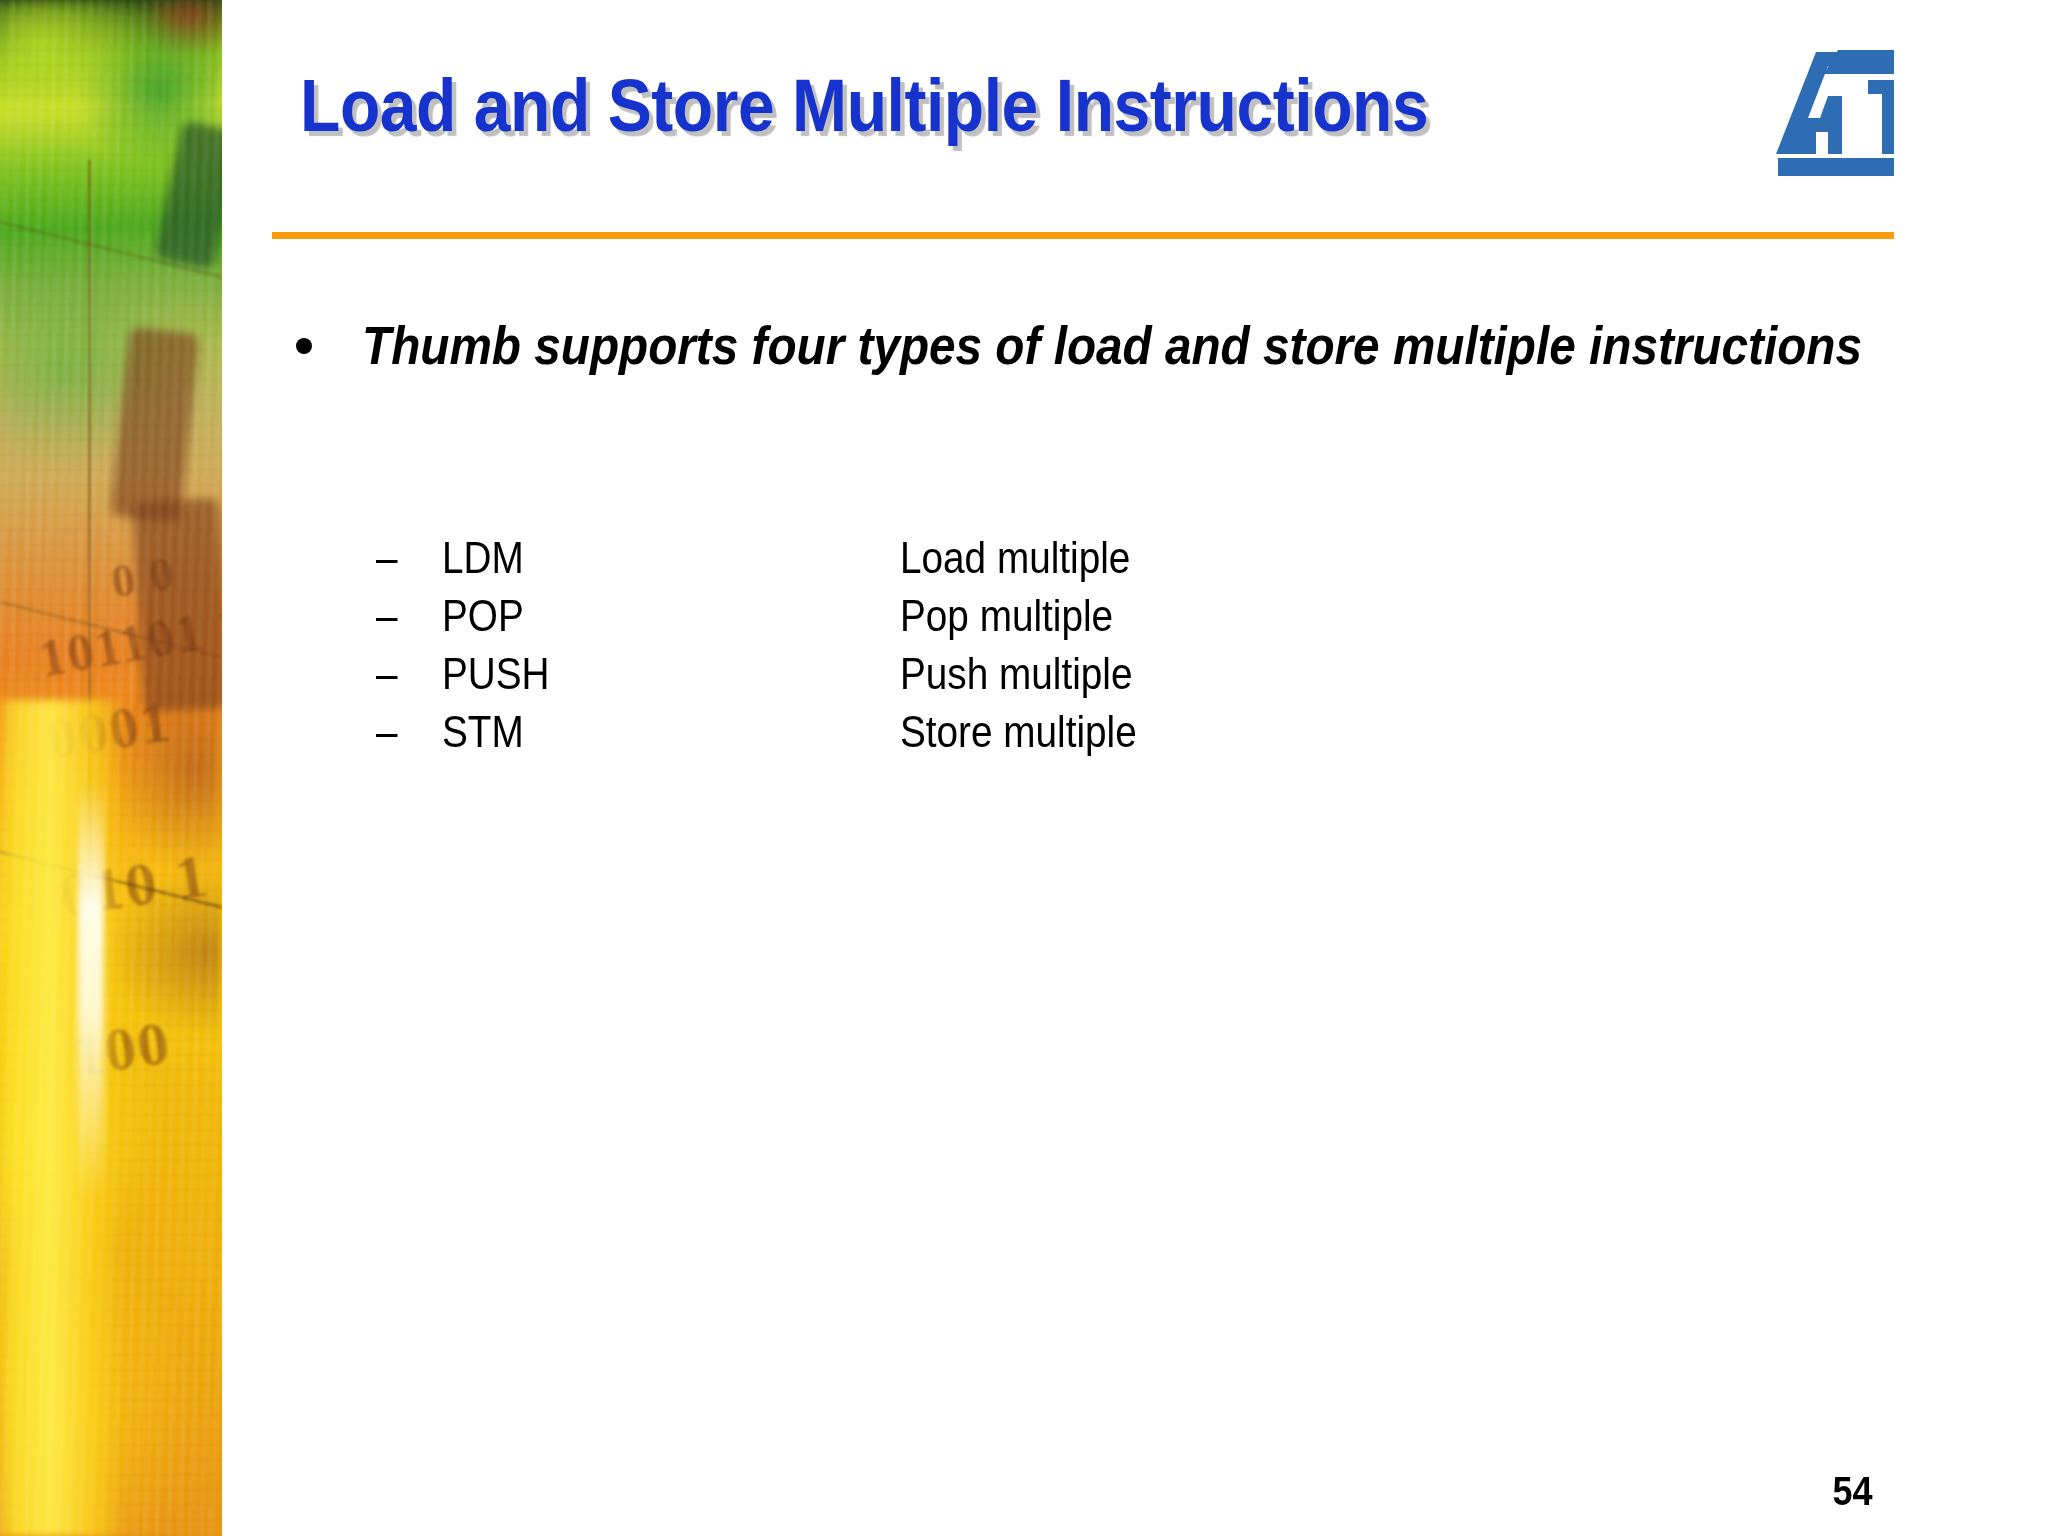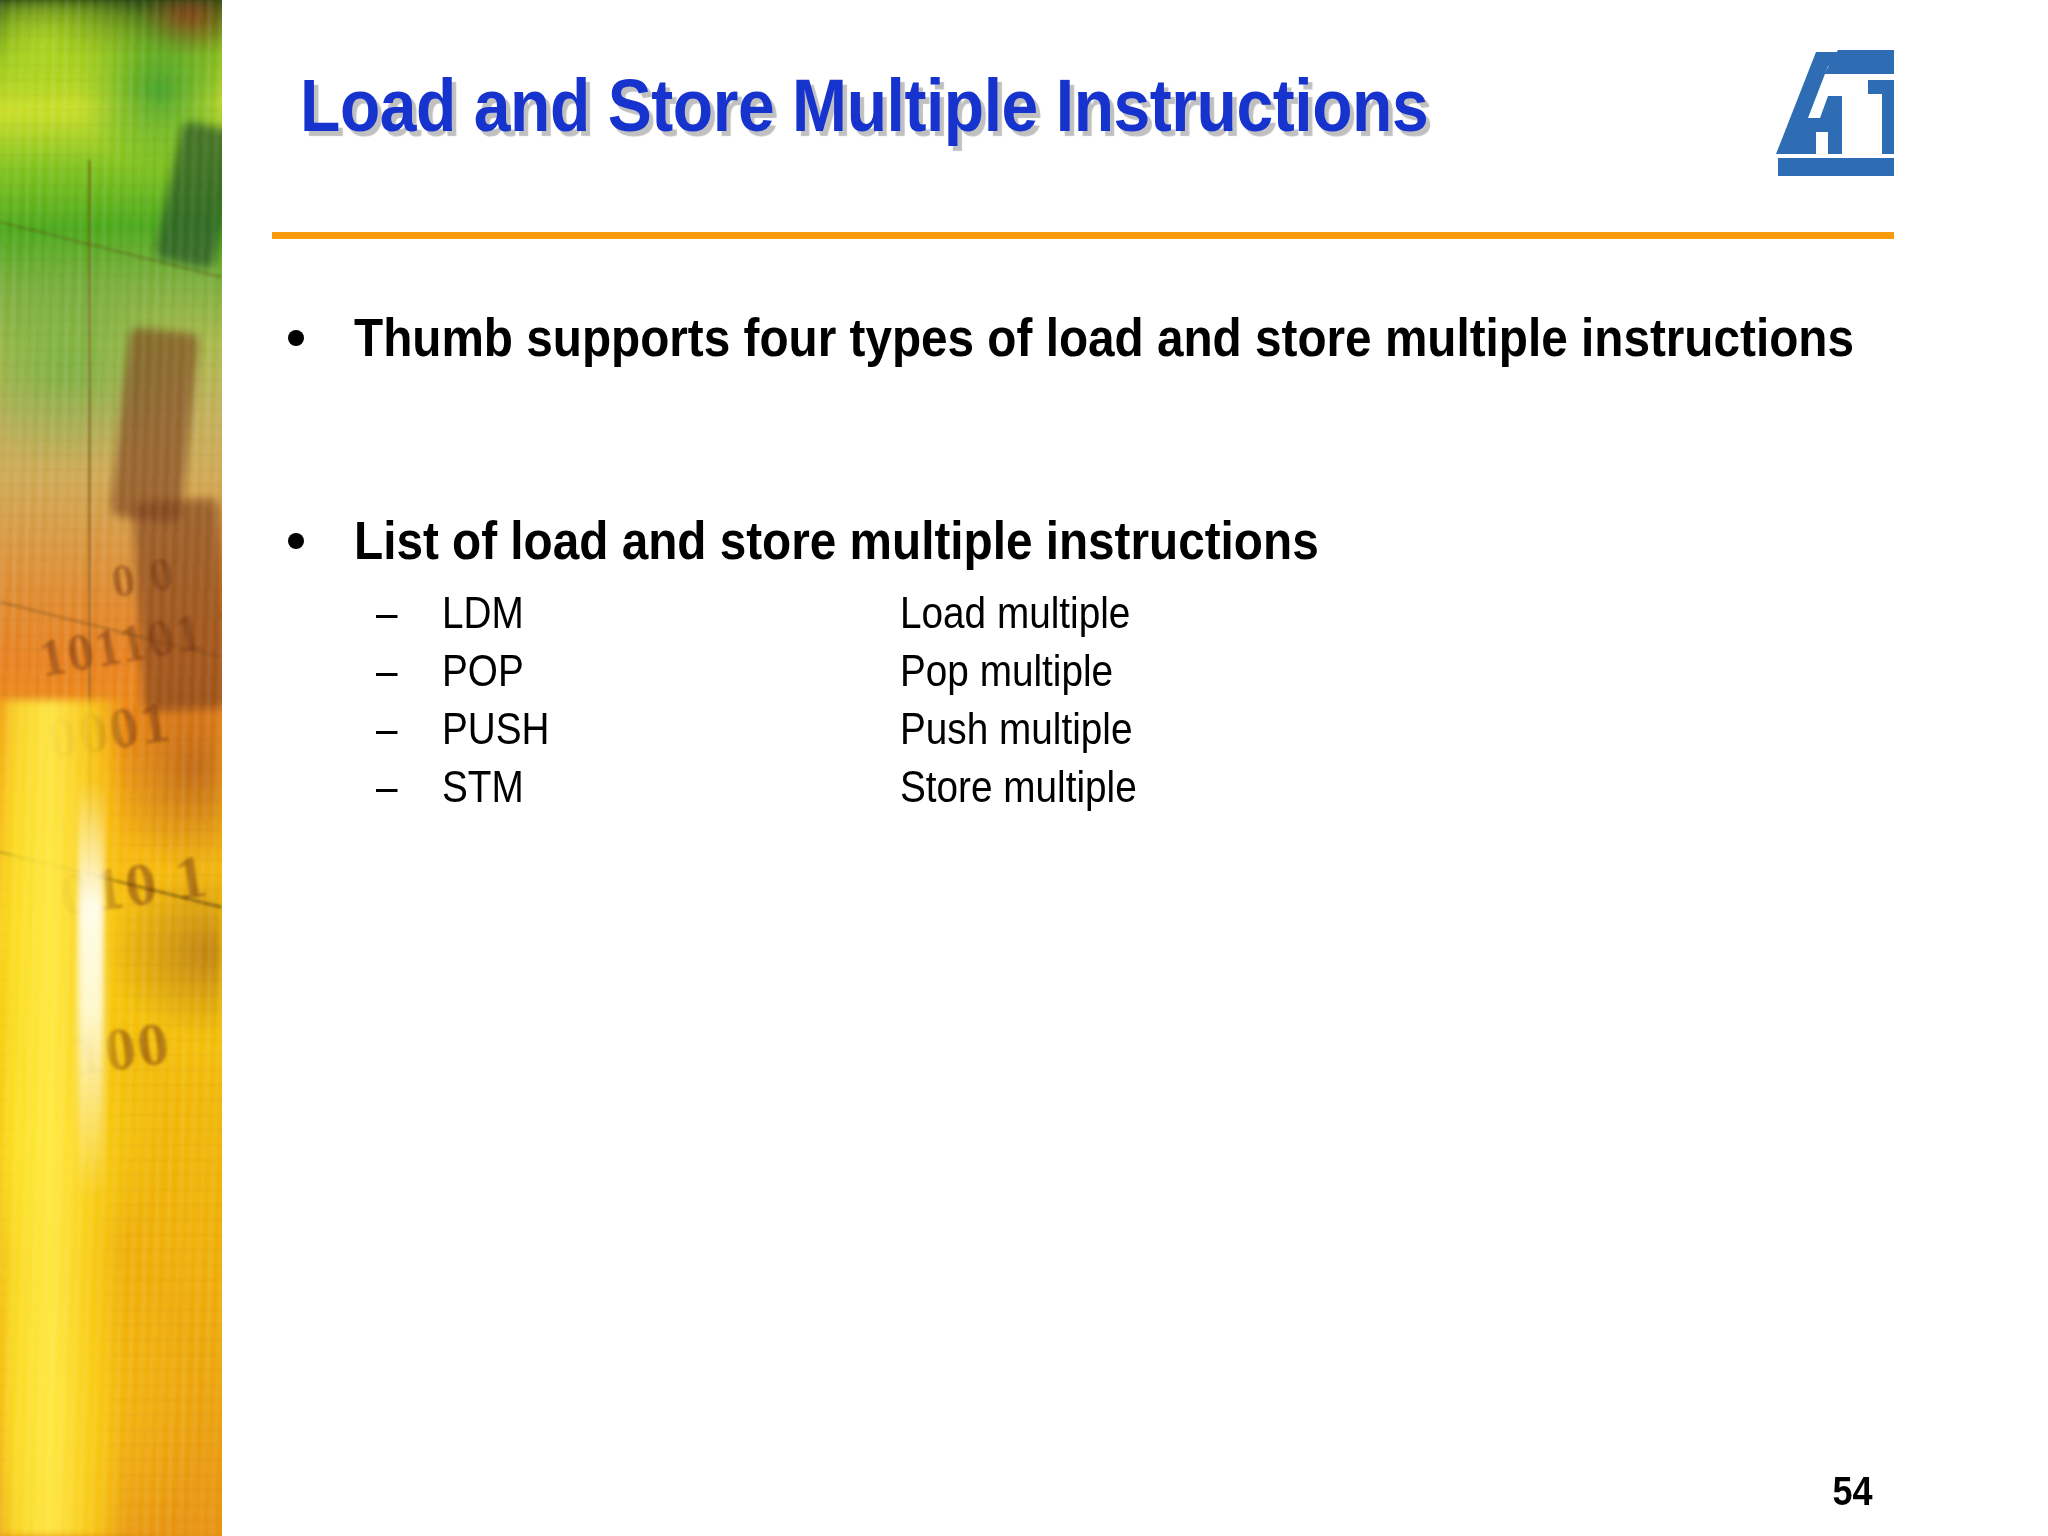--- a/index.html
+++ b/index.html
@@ -191,21 +191,22 @@
     position: absolute;
     left: 272px;
     top: 300px;
     width: 1760px;
   }
 
   .bullet-row {
     position: relative;
     display: block;
     padding-left: 78px;
-    margin: 4px;
+    margin: 12px;
+    font-style: italic;
   }
   .bullet-dot {
     position: absolute;
     left: 12px;
     top: 26px;
     width: 16px;
     height: 16px;
     border-radius: 50%;
     background: #000000;
   }
@@ -332,24 +333,20 @@
       <span class="bullet-dot"></span>
       <span class="bullet-text">Thumb supports four types of load and store multiple instructions</span>
     </div>
 
     <div class="gap-lg"></div>
 
 
 
     <div class="gap-lg"></div>
 
-    <div class="bullet-row">
-      <span class="bullet-dot"></span>
-      <span class="bullet-text">List of load and store multiple instructions</span>
-    </div>
 
     <ul class="sub-list">
       <li class="sub-row">
         <span class="sub-dash">–</span>
         <span class="sub-mnemonic">LDM</span>
         <span class="sub-desc">Load multiple</span>
       </li>
       <li class="sub-row">
         <span class="sub-dash">–</span>
         <span class="sub-mnemonic">POP</span>

